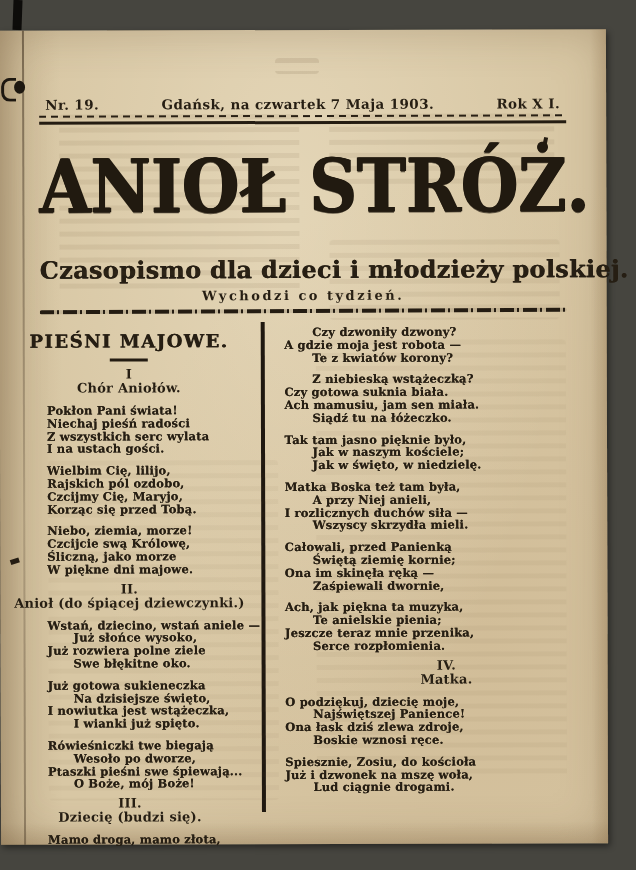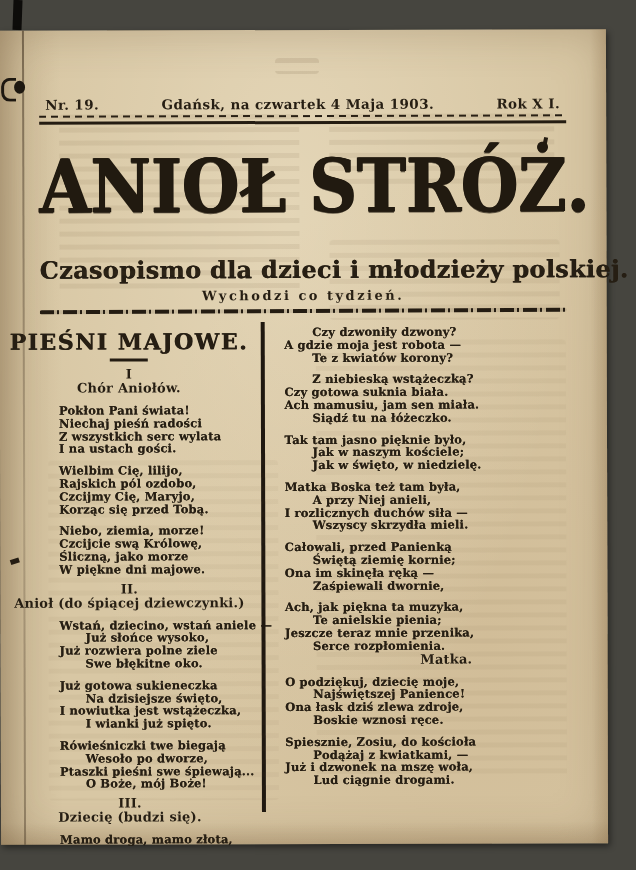--- a/index.html
+++ b/index.html
@@ -85,28 +85,28 @@
 
   .columns{display:flex;margin:9px 0 0 5px;}
   .col{font-size:11.5px;line-height:12.8px;font-weight:bold;letter-spacing:0.2px;}
   .col .pline{text-shadow:0 0 0.6px rgba(38,30,19,0.85);white-space:nowrap;}
   .col.left{width:248px;}
   .col.right{flex:1;padding-left:14px;}
   .divider{width:3.5px;height:490px;background:#1f1810;margin:0 6px 0 8px;}
 
   .article-heading{
     margin:6px 0 0 0;text-align:center;
-    font-size:22px;line-height:26px;font-weight:bold;letter-spacing:1.5px;
+    font-size:18px;line-height:26px;font-weight:bold;letter-spacing:1.5px;
     text-shadow:0.6px 0 0 currentColor;
   }
   .heading-rule{width:38px;height:3px;background:#241c12;margin:4px auto 0 auto;}
   .sec{text-align:center;font-size:13px;line-height:14px;margin-top:6px;}
   .subhead{text-align:center;font-size:13px;line-height:14px;margin-top:0px;}
   .stanza{margin-top:9px;}
-  .col.left .stanza{margin-left:54px;}
+  .col.left .stanza{margin-left:42px;}
   .col.left .pline.ind{margin-left:26px;}
   .col.right .pline.ind{margin-left:28px;}
   .col.right .stanza:first-child{margin-top:4px;}
 </style>
 </head>
 <body>
 
 <div class="stage">
   <div class="corner-bar"></div>
   <div class="speck" style="left:339px;top:57px;width:4px;height:4px;"></div>
@@ -124,21 +124,21 @@
     <div class="edge-artifact">
       <div class="paren"></div>
       <div class="blob"></div>
     </div>
     <div class="margin-tick" style="left:10px;top:528px;width:9px;height:5px;transform:rotate(-18deg);"></div>
     <div class="margin-tick" style="left:544px;top:108px;width:4px;height:9px;transform:rotate(12deg);"></div>
 
     <header class="masthead">
       <div class="header-row">
         <span>Nr. 19.</span>
-        <span>Gdańsk,  na czwartek 4 Maja 1903.</span>
+        <span>Gdańsk,  na czwartek 7 Maja 1903.</span>
         <span>Rok X I.</span>
       </div>
       <div class="header-rule"></div>
       <h1 class="title">ANIOŁ STRÓŻ.</h1>
       <div class="subtitle">Czasopismo dla dzieci i młodzieży polskiej.</div>
       <div class="frequency">Wychodzi co tydzień.</div>
       <div class="mid-rule"></div>
     </header>
 
     <div class="columns">
@@ -220,29 +220,29 @@
             <div class="pline ind">Świętą ziemię kornie;</div>
             <div class="pline">Ona im skinęła ręką —</div>
             <div class="pline ind">Zaśpiewali dwornie,</div>
           </div>
           <div class="stanza">
             <div class="pline">Ach, jak piękna ta muzyka,</div>
             <div class="pline ind">Te anielskie pienia;</div>
             <div class="pline">Jeszcze teraz mnie przenika,</div>
             <div class="pline ind">Serce rozpłomienia.</div>
           </div>
+          <div class="sec">IV.</div>
           <div class="subhead">Matka.</div>
           <div class="stanza">
             <div class="pline">O podziękuj, dziecię moje,</div>
             <div class="pline ind">Najświętszej Panience!</div>
             <div class="pline">Ona łask dziś zlewa zdroje,</div>
             <div class="pline ind">Boskie wznosi ręce.</div>
           </div>
           <div class="stanza">
             <div class="pline">Spiesznie, Zosiu, do kościoła</div>
-            <div class="pline ind">Podążaj z kwiatkami, —</div>
             <div class="pline">Już i dzwonek na mszę woła,</div>
             <div class="pline ind">Lud ciągnie drogami.</div>
           </div>
         </div>
     </div>
   </div>
 </div>
 
 </body></html>

